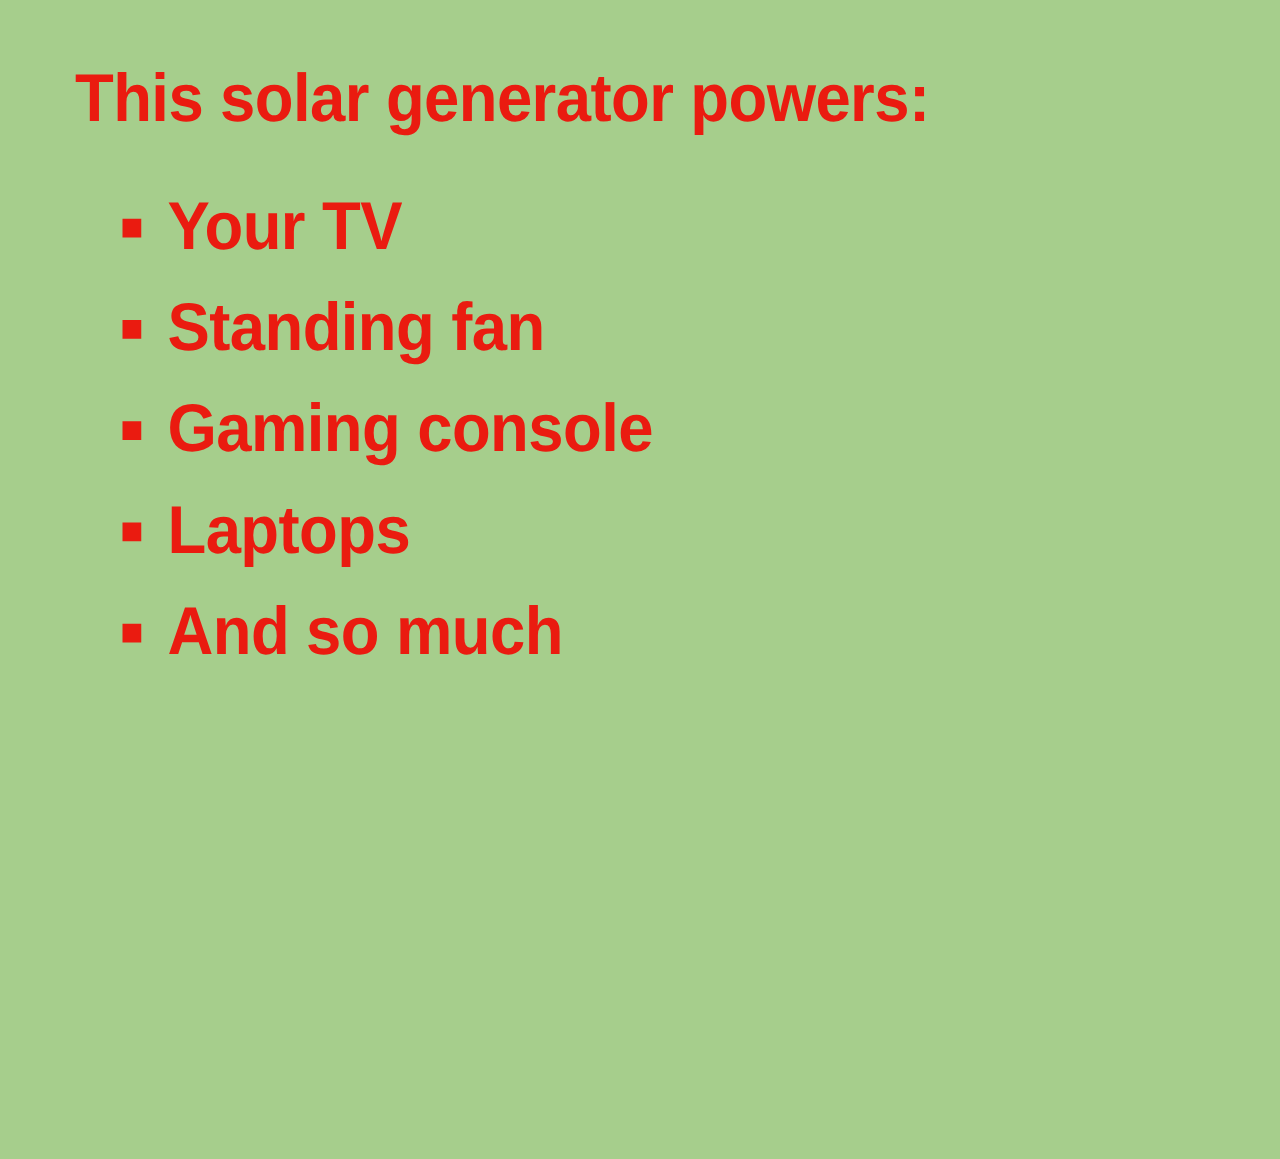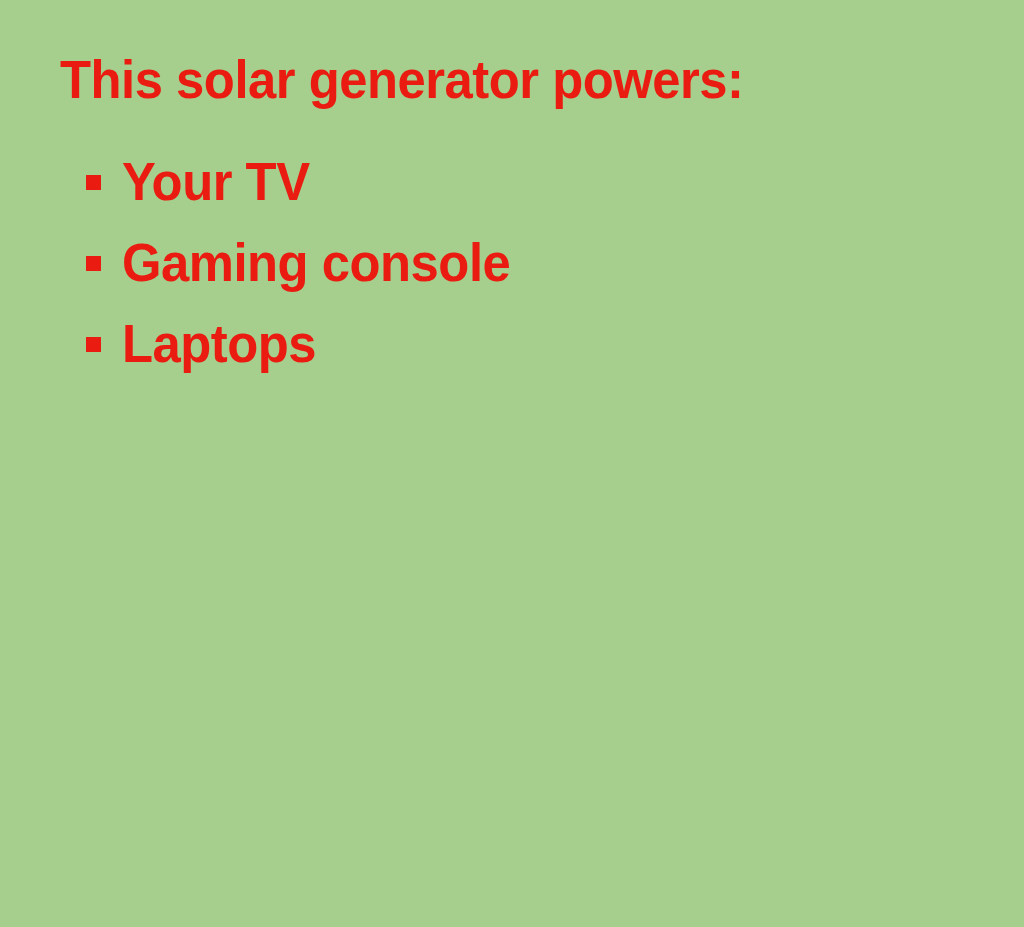--- a/index.html
+++ b/index.html
@@ -34,21 +34,21 @@
     line-height: 58px;
     letter-spacing: -0.5px;
     color: #ea1b10;
     white-space: nowrap;
     transform: scaleX(0.94);
     transform-origin: left top;
   }
 
   .bullet-list {
     position: absolute;
-    left: 86px;
+    left: 98px;
     top: 140px;
     margin: 0;
     padding: 0;
     list-style: none;
   }
 
   .bullet-item {
     display: flex;
     align-items: center;
     height: 81px;
@@ -83,30 +83,38 @@
   <div class="slide-title">This solar generator powers:</div>
 
   <ul class="bullet-list">
 
     <li class="bullet-item">
       <span class="bullet-marker"></span>
       <span class="bullet-label">Your TV</span>
     </li>
 
 
+    <li class="bullet-item">
+      <span class="bullet-marker"></span>
+      <span class="bullet-label">Standing fan</span>
+    </li>
 
     <li class="bullet-item">
       <span class="bullet-marker"></span>
       <span class="bullet-label">Gaming console</span>
     </li>
 
     <li class="bullet-item">
       <span class="bullet-marker"></span>
       <span class="bullet-label">Laptops</span>
     </li>
 
 
 
 
+    <li class="bullet-item">
+      <span class="bullet-marker"></span>
+      <span class="bullet-label">And so much</span>
+    </li>
 
   </ul>
 
 </div>
 
 </body></html>

